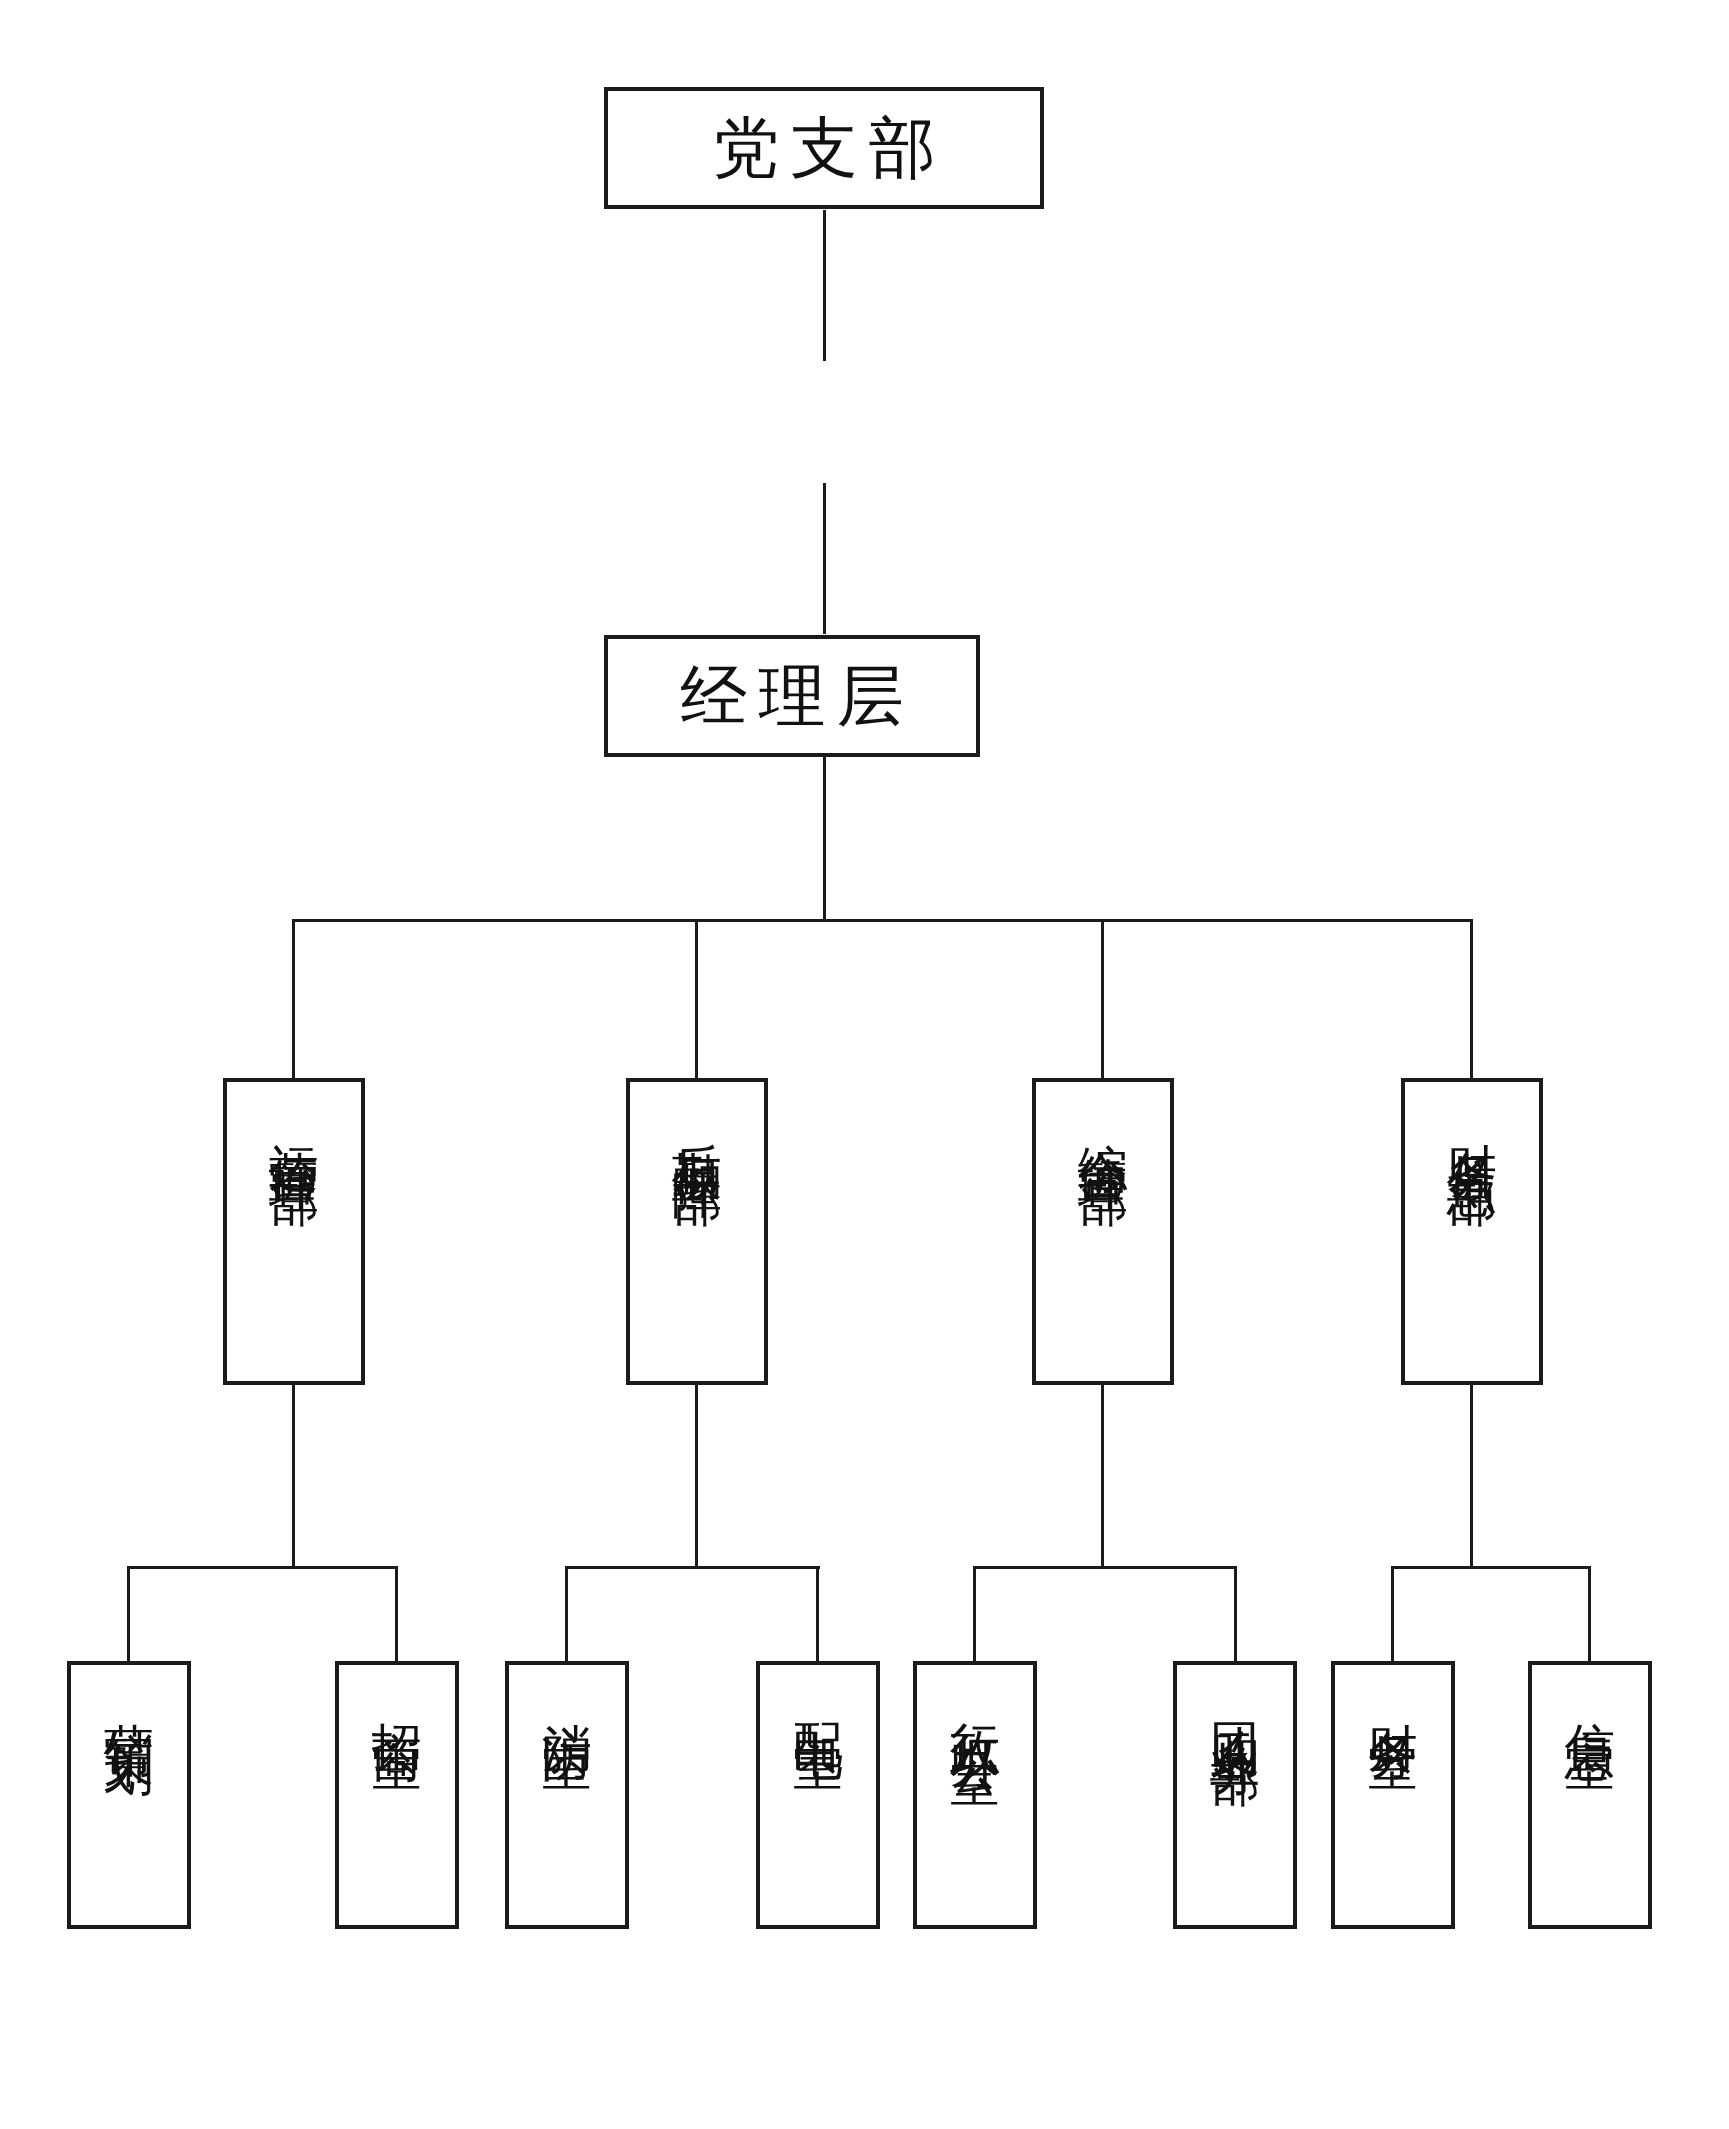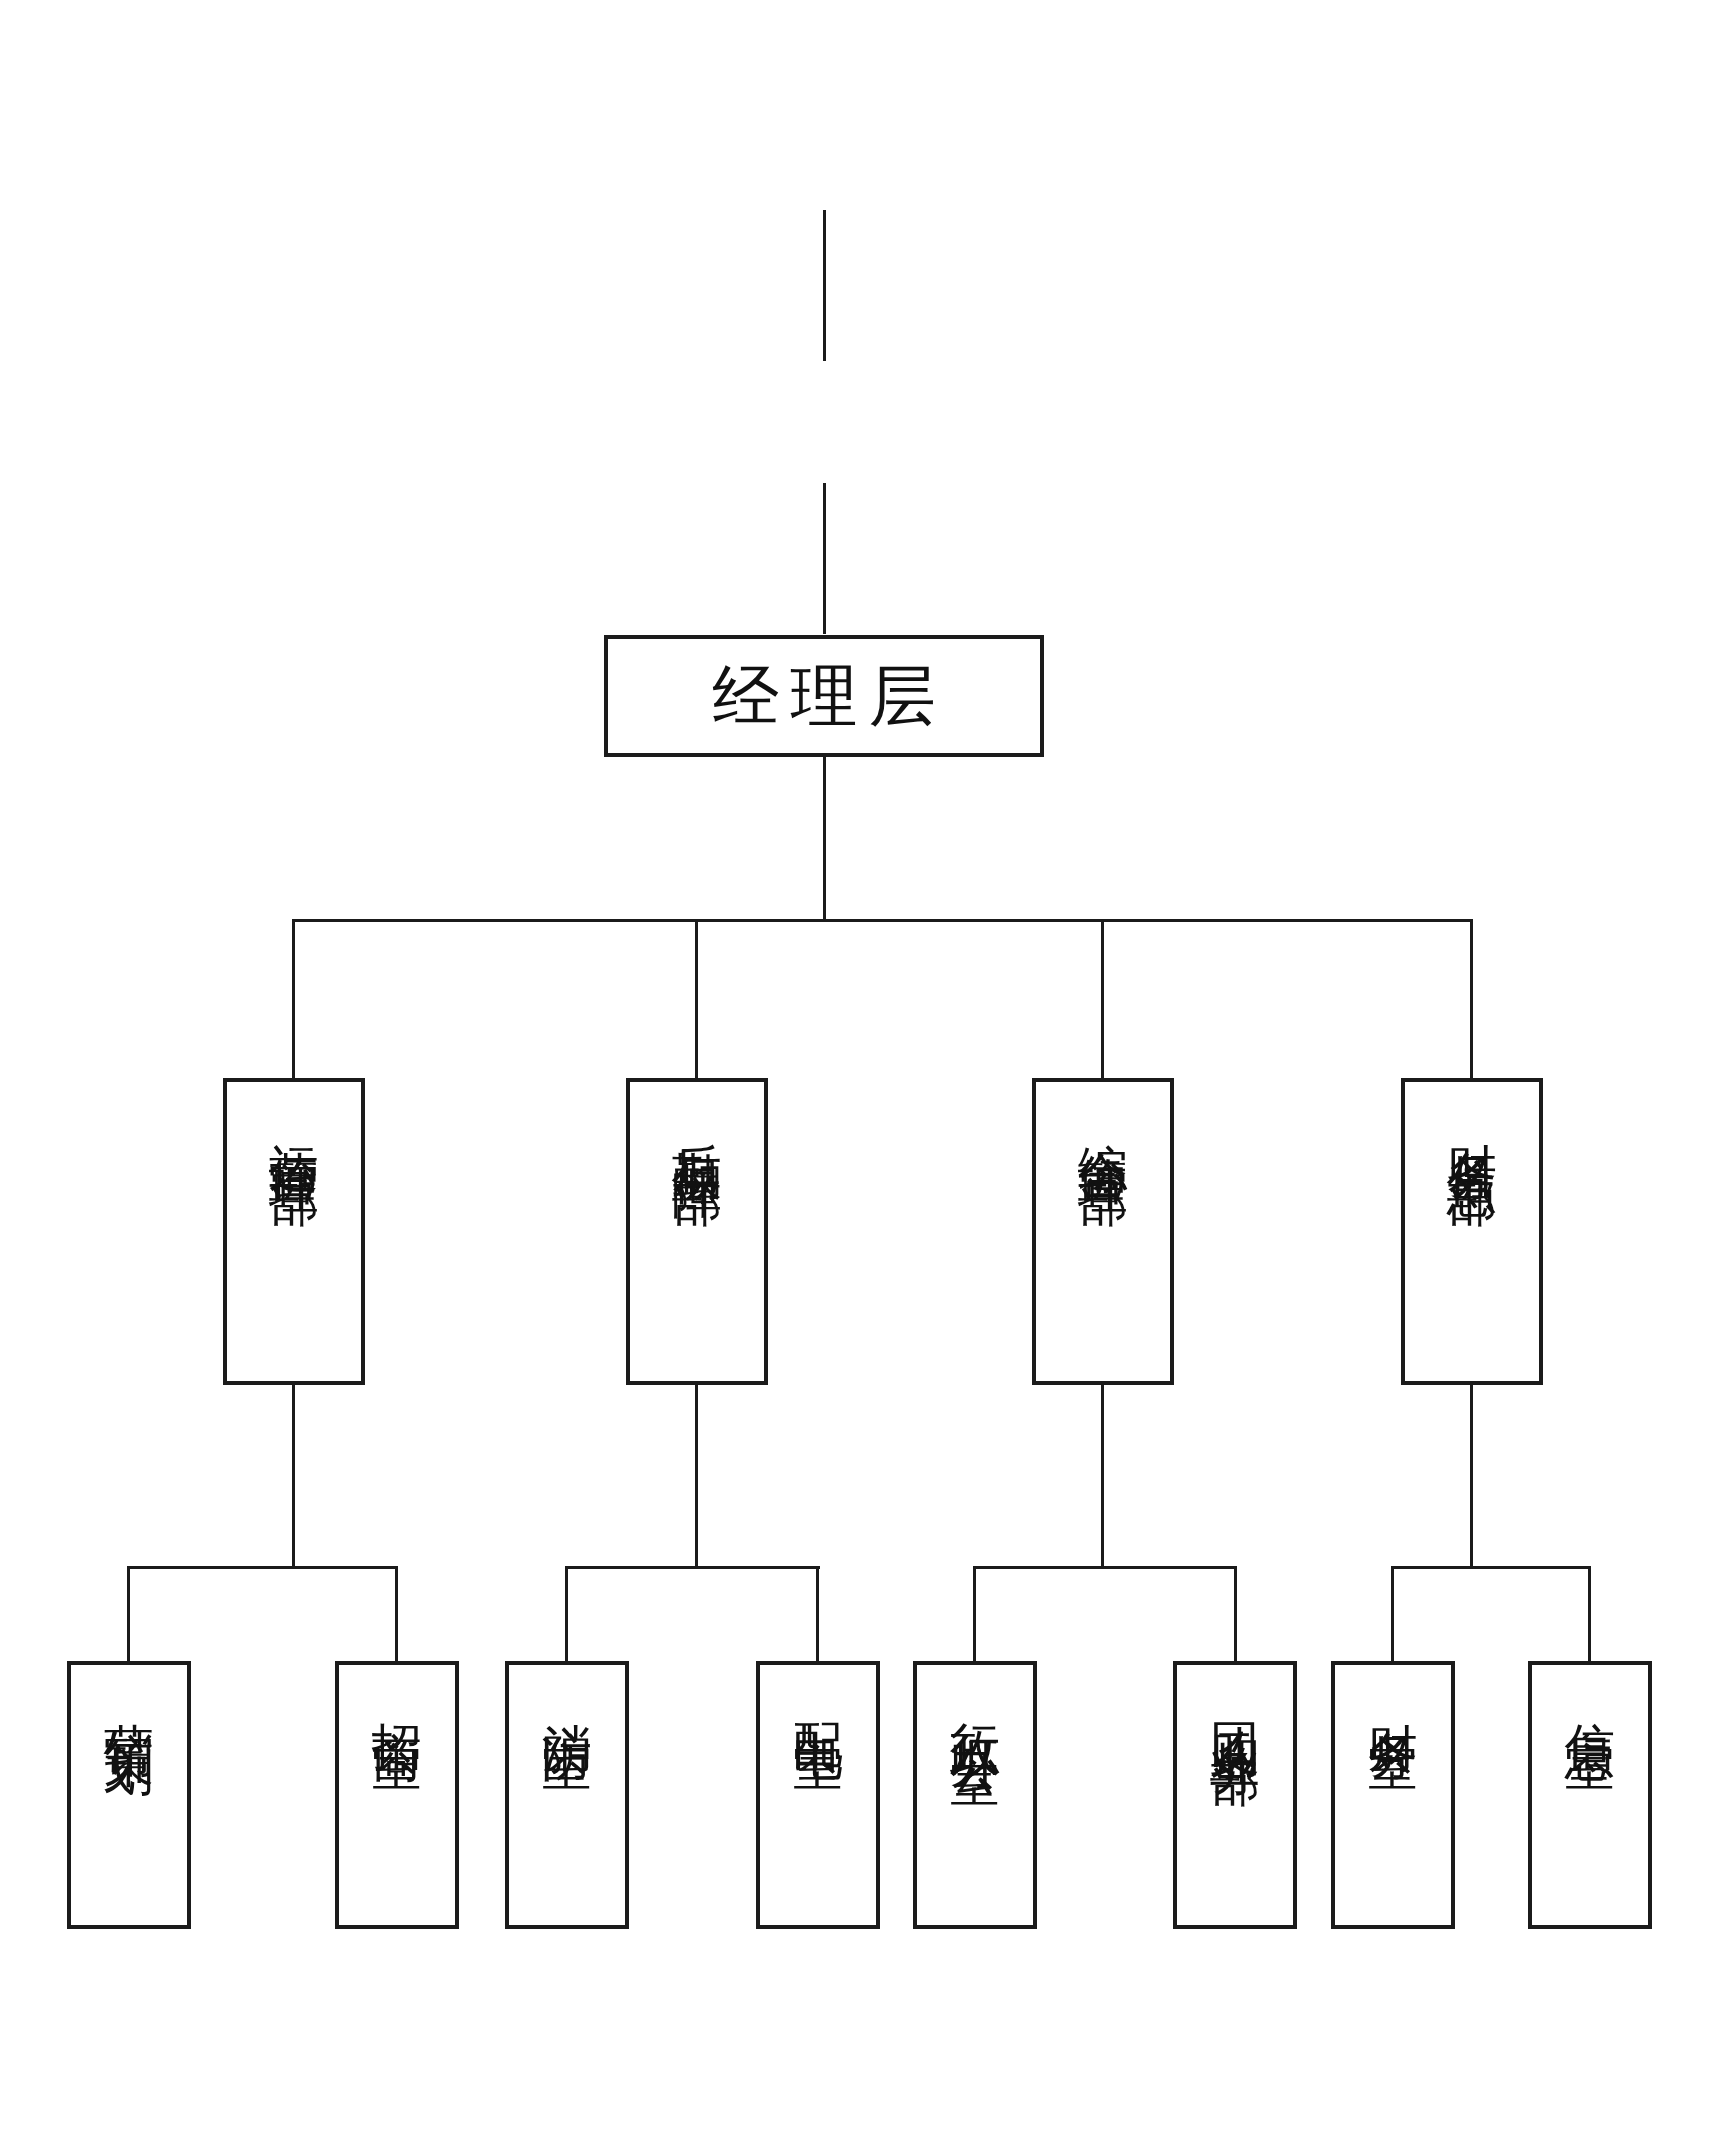--- a/index.html
+++ b/index.html
@@ -43,21 +43,21 @@
     line-height: 1.05;
     letter-spacing: 8px;
   }
   .dept  { padding-top: 21px; }
   .leaf  { padding-top: 17.6px; }
   .leaf .vlabel { font-size: 48px; }
 
   
   .n-root  { left: 604px; top: 87px;  width: 440px; height: 122px; }
   .n-board { left: 604px; top: 361px;  width: 440px; height: 122px; }
-  .n-mgmt  { left: 604px; top: 635px;  width: 440px; height: 122px; }
+  .n-mgmt  { left: 604px; top: 635px;  width: 376px; height: 122px; }
 
   
   .n-d1 { left: 223px;  top: 1078px; width: 142px; height: 307px; }
   .n-d2 { left: 626px;  top: 1078px; width: 142px; height: 307px; }
   .n-d3 { left: 1032px; top: 1078px; width: 142px; height: 307px; }
   .n-d4 { left: 1401px; top: 1078px; width: 142px; height: 307px; }
 
   
   .n-c1 { left: 67px;   top: 1661px; width: 124px; height: 268px; }
   .n-c2 { left: 335px;  top: 1661px; width: 124px; height: 268px; }
@@ -127,20 +127,23 @@
 
   <div class="v l-drop-c1"></div>
   <div class="v l-drop-c2"></div>
   <div class="v l-drop-c3"></div>
   <div class="v l-drop-c4"></div>
   <div class="v l-drop-c5"></div>
   <div class="v l-drop-c6"></div>
   <div class="v l-drop-c7"></div>
   <div class="v l-drop-c8"></div>
 
+  <div class="node htext n-root">
+    <span>党支部</span>
+  </div>
   <div class="node htext n-mgmt">
     <span>经理层</span>
   </div>
 
   <div class="node vtext dept n-d1">
     <span class="vlabel">运营管理部</span>
   </div>
   <div class="node vtext dept n-d2">
     <span class="vlabel">后勤保障部</span>
   </div>

